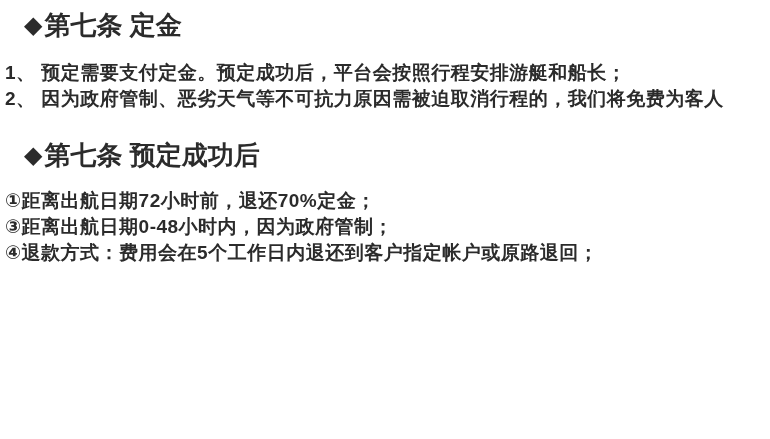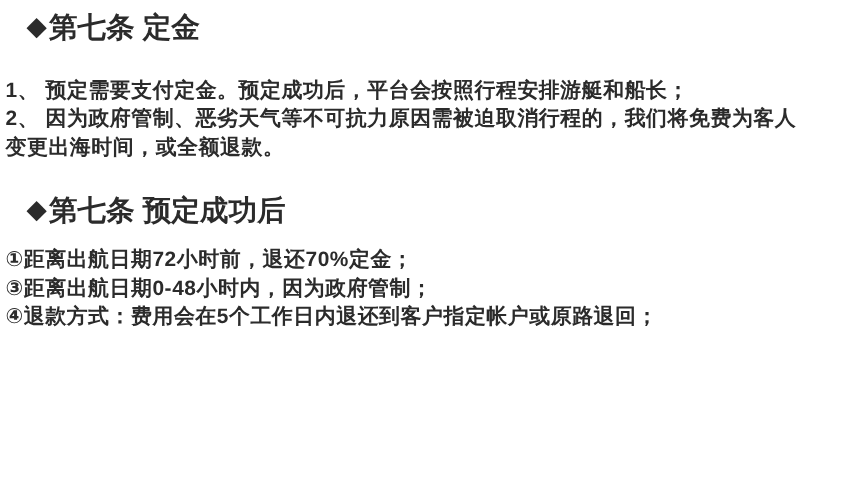--- a/index.html
+++ b/index.html
@@ -31,21 +31,21 @@
   .heading-2 { margin-top: 26px; }
   .diamond {
     font-size: 24px;
     margin-right: 2px;
     font-style: normal;
   }
   .text-block {
     margin: 0;
     padding: 0 0 0 5px;
   }
-  .block-1 { margin-top: 28px; }
+  .block-1 { margin-top: 18px; }
   .block-2 { margin-top: 16px; }
   .text-line {
     font-size: 19px;
     line-height: 26px;
     font-weight: 600;
     letter-spacing: 0.5px;
     white-space: nowrap;
     color: #2b2b2b;
   }
 </style>
@@ -55,21 +55,20 @@
 <div class="page">
 
   <h2 class="section-heading heading-1">
     <span class="diamond">◆</span>
     <span>第七条 定金</span>
   </h2>
 
   <div class="text-block block-1">
     <div class="text-line">1、 预定需要支付定金。预定成功后，平台会按照行程安排游艇和船长；</div>
     <div class="text-line">2、 因为政府管制、恶劣天气等不可抗力原因需被迫取消行程的，我们将免费为客人</div>
-    <div class="text-line">变更出海时间，或全额退款。</div>
   </div>
 
   <h2 class="section-heading heading-2">
     <span class="diamond">◆</span>
     <span>第七条 预定成功后</span>
   </h2>
 
   <div class="text-block block-2">
     <div class="text-line">①距离出航日期72小时前，退还70%定金；</div>
     <div class="text-line">③距离出航日期0-48小时内，因为政府管制；</div>

